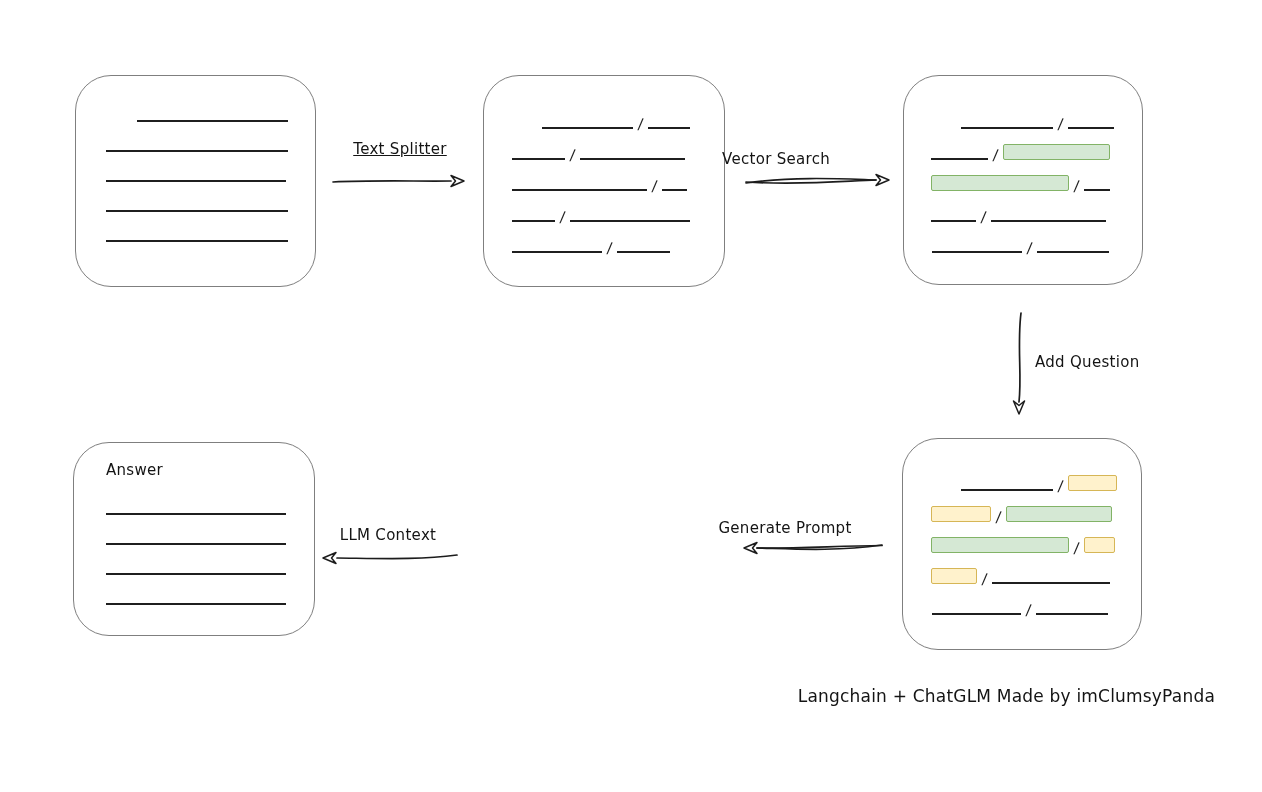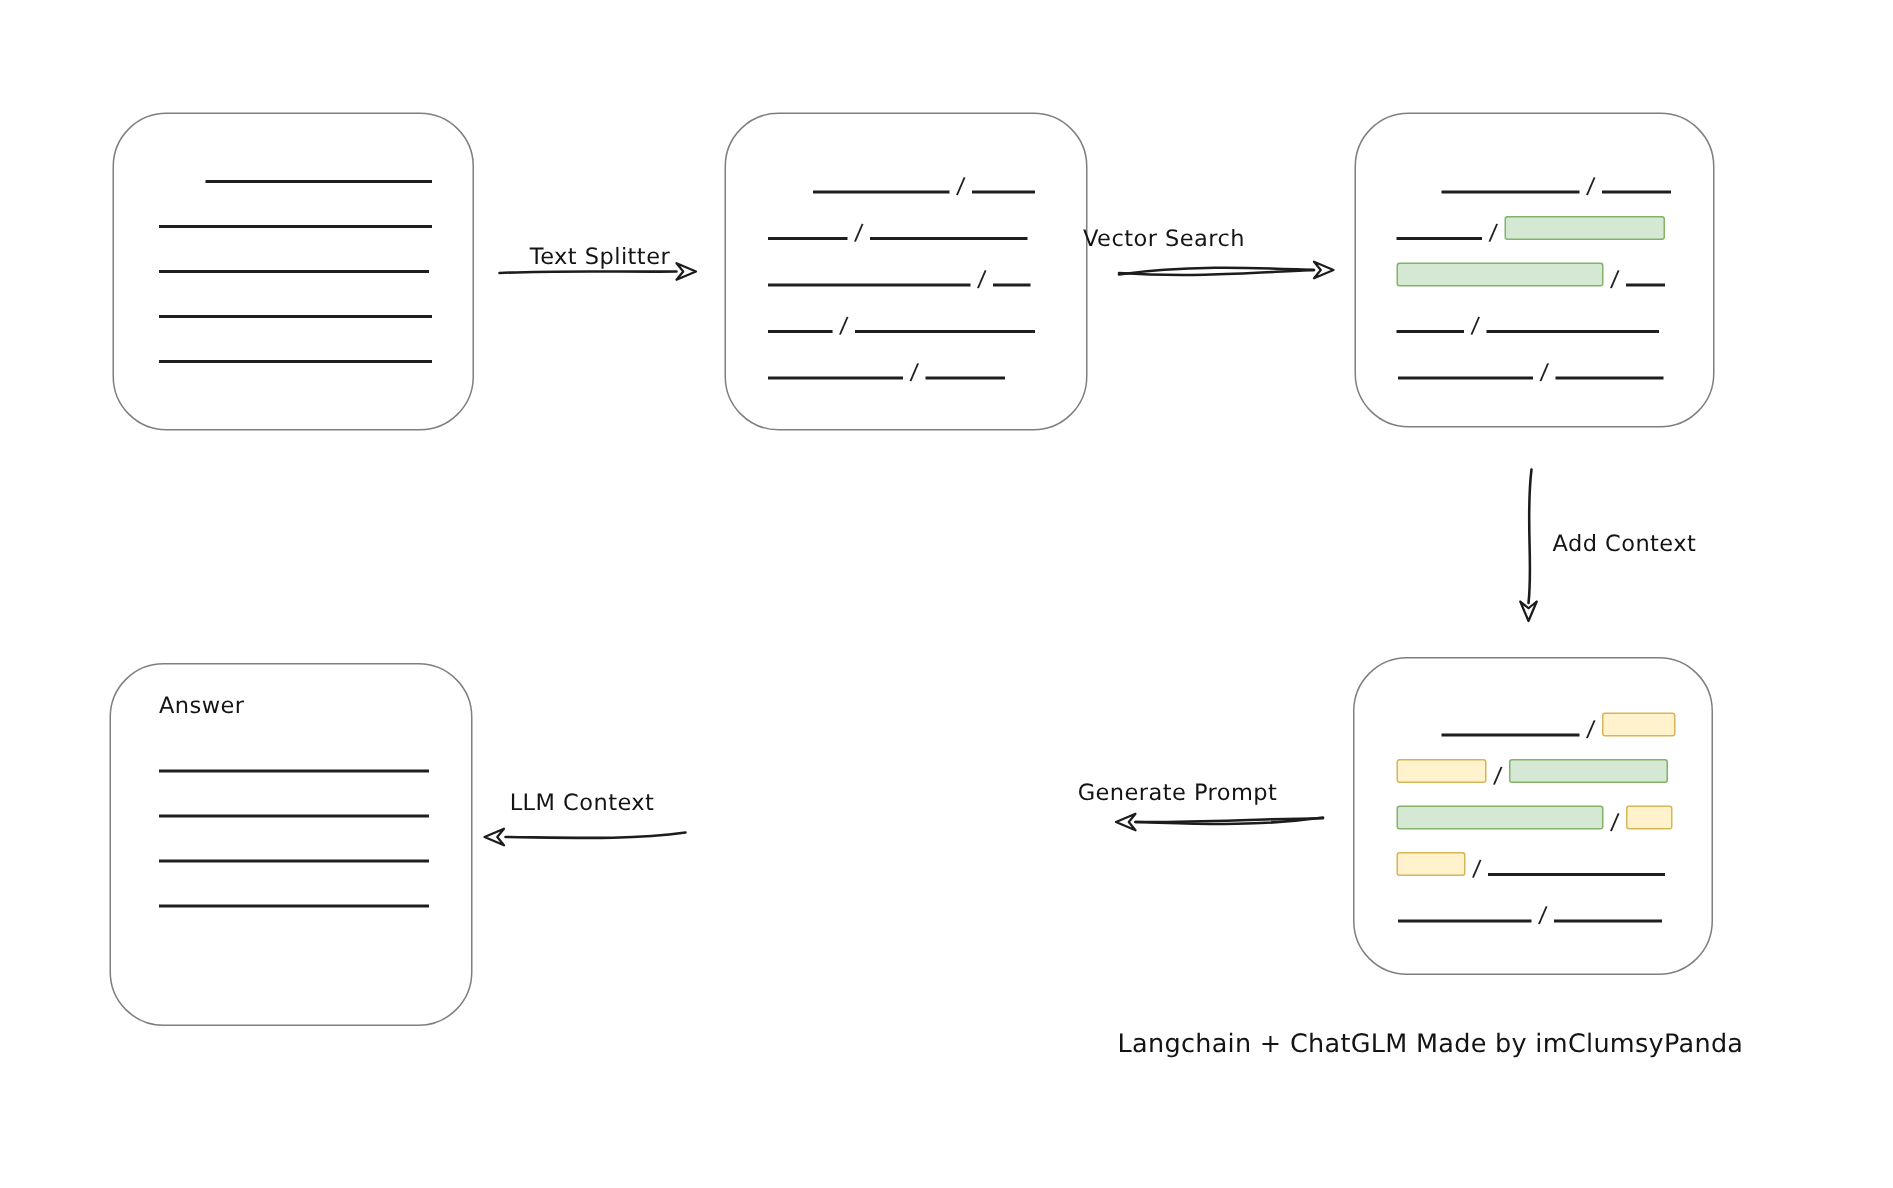--- a/index.html
+++ b/index.html
@@ -23,21 +23,21 @@
   
   .doc-rows{padding-top:16px;}
   .doc-row{height:30px;display:flex;align-items:flex-end;}
   
   .arrow-label{
     position:absolute;font-size:15px;letter-spacing:.3px;color:#141414;
     text-align:center;white-space:nowrap;
   }
   .box-label{font-size:15px;letter-spacing:.3px;color:#141414;}
   #caption{
-    position:absolute;left:745px;top:686px;width:470px;text-align:left;
+    position:absolute;left:745px;top:686px;width:470px;text-align:right;
     font-size:17px;letter-spacing:.2px;color:#141414;white-space:nowrap;
   }
   
   #prompt-body{padding:16px 0 0 27px;}
   #prompt-body .pbar{width:182px;height:16px;box-sizing:border-box;border-radius:2px;}
   #answer-body{padding:18px 0 0 32px;}
   #answer-body .box-label{display:block;margin-bottom:6px;}
   #answer-body .doc-row{height:30px;}
   svg#arrows{position:absolute;left:0;top:0;pointer-events:none;}
 </style>
@@ -119,21 +119,21 @@
           <div class="seg-line" style="width: 115px;"></div>
         </div>
         <div class="row" style="padding-left: 28px;">
           <div class="seg-line" style="width: 90px;"></div>
           <div class="slash">/</div>
           <div class="seg-line" style="width: 72px;"></div>
         </div>
       </div>
   </div>
 
-  <div class="box" style="left:73px;top:442px;width:242px;height:242px;">
+  <div class="box" style="left:73px;top:442px;width:242px;height:194px;">
     <div id="answer-body">
       <span class="box-label">Answer</span>
       <div>
           <div class="doc-row" style="padding-left: 0px;">
             <div class="seg-line" style="width: 180px;"></div>
           </div>
           <div class="doc-row" style="padding-left: 0px;">
             <div class="seg-line" style="width: 180px;"></div>
           </div>
           <div class="doc-row" style="padding-left: 0px;">
@@ -170,23 +170,23 @@
           <div class="seg-line" style="width: 118px;"></div>
         </div>
         <div class="row" style="padding-left: 29px;">
           <div class="seg-line" style="width: 89px;"></div>
           <div class="slash">/</div>
           <div class="seg-line" style="width: 72px;"></div>
         </div>
       </div>
   </div>
 
-  <div class="arrow-label" style="left:330px;top:162px;width:140px;">Text Splitter</div>
+  <div class="arrow-label" style="left:330px;top:140px;width:140px;text-decoration:underline;">Text Splitter</div>
   <div class="arrow-label" style="left:706px;top:150px;width:140px;">Vector Search</div>
-  <div class="arrow-label" style="left:1035px;top:353px;text-align:left;">Add Context</div>
+  <div class="arrow-label" style="left:1035px;top:353px;text-align:left;">Add Question</div>
   <div class="arrow-label" style="left:710px;top:519px;width:150px;">Generate Prompt</div>
   <div class="arrow-label" style="left:318px;top:526px;width:140px;">LLM Context</div>
 
   <div id="caption">Langchain + ChatGLM Made by imClumsyPanda</div>
 
   <svg id="arrows" width="1262" height="792" viewBox="0 0 1262 792">
     <g stroke="#1c1c1c" stroke-width="1.7" fill="none" stroke-linecap="round">
       <path d="M333,182 C 375,180 420,181.5 451,181"></path>
       <path d="M746,183 C 795,176 845,179 876,180"></path>
       <path d="M746,182 C 800,185.5 845,181 876,180"></path>

